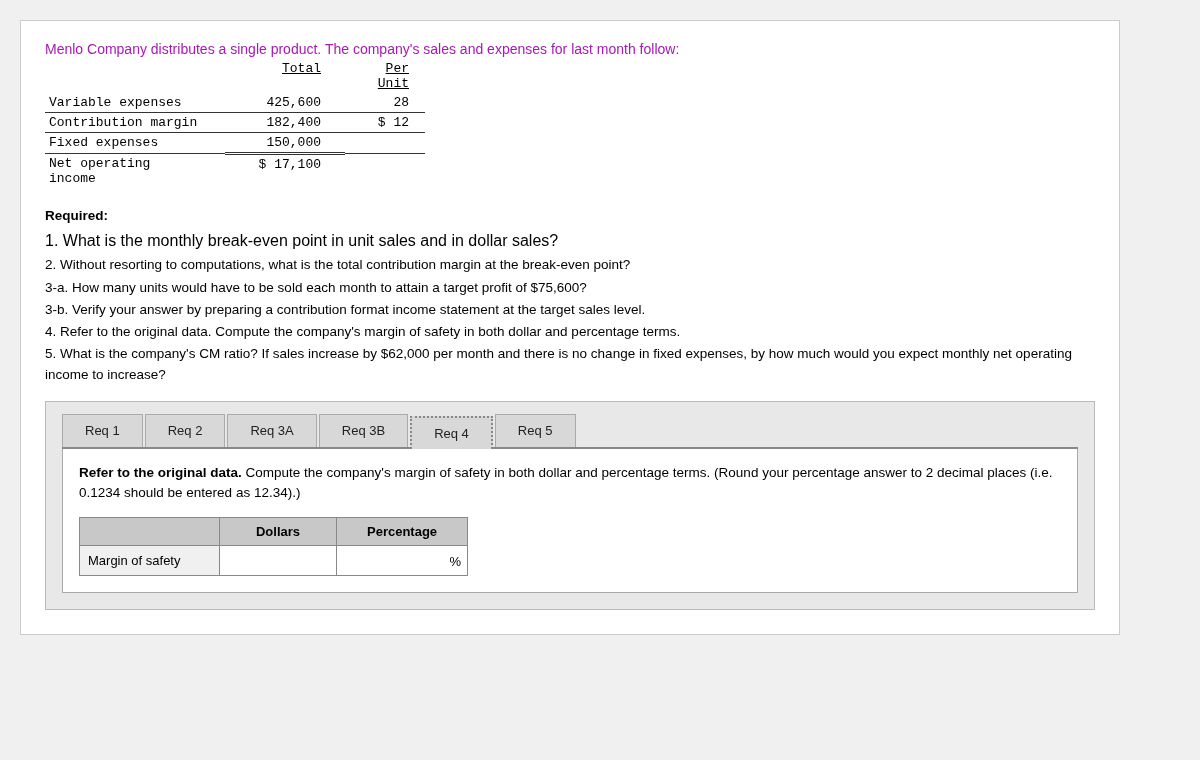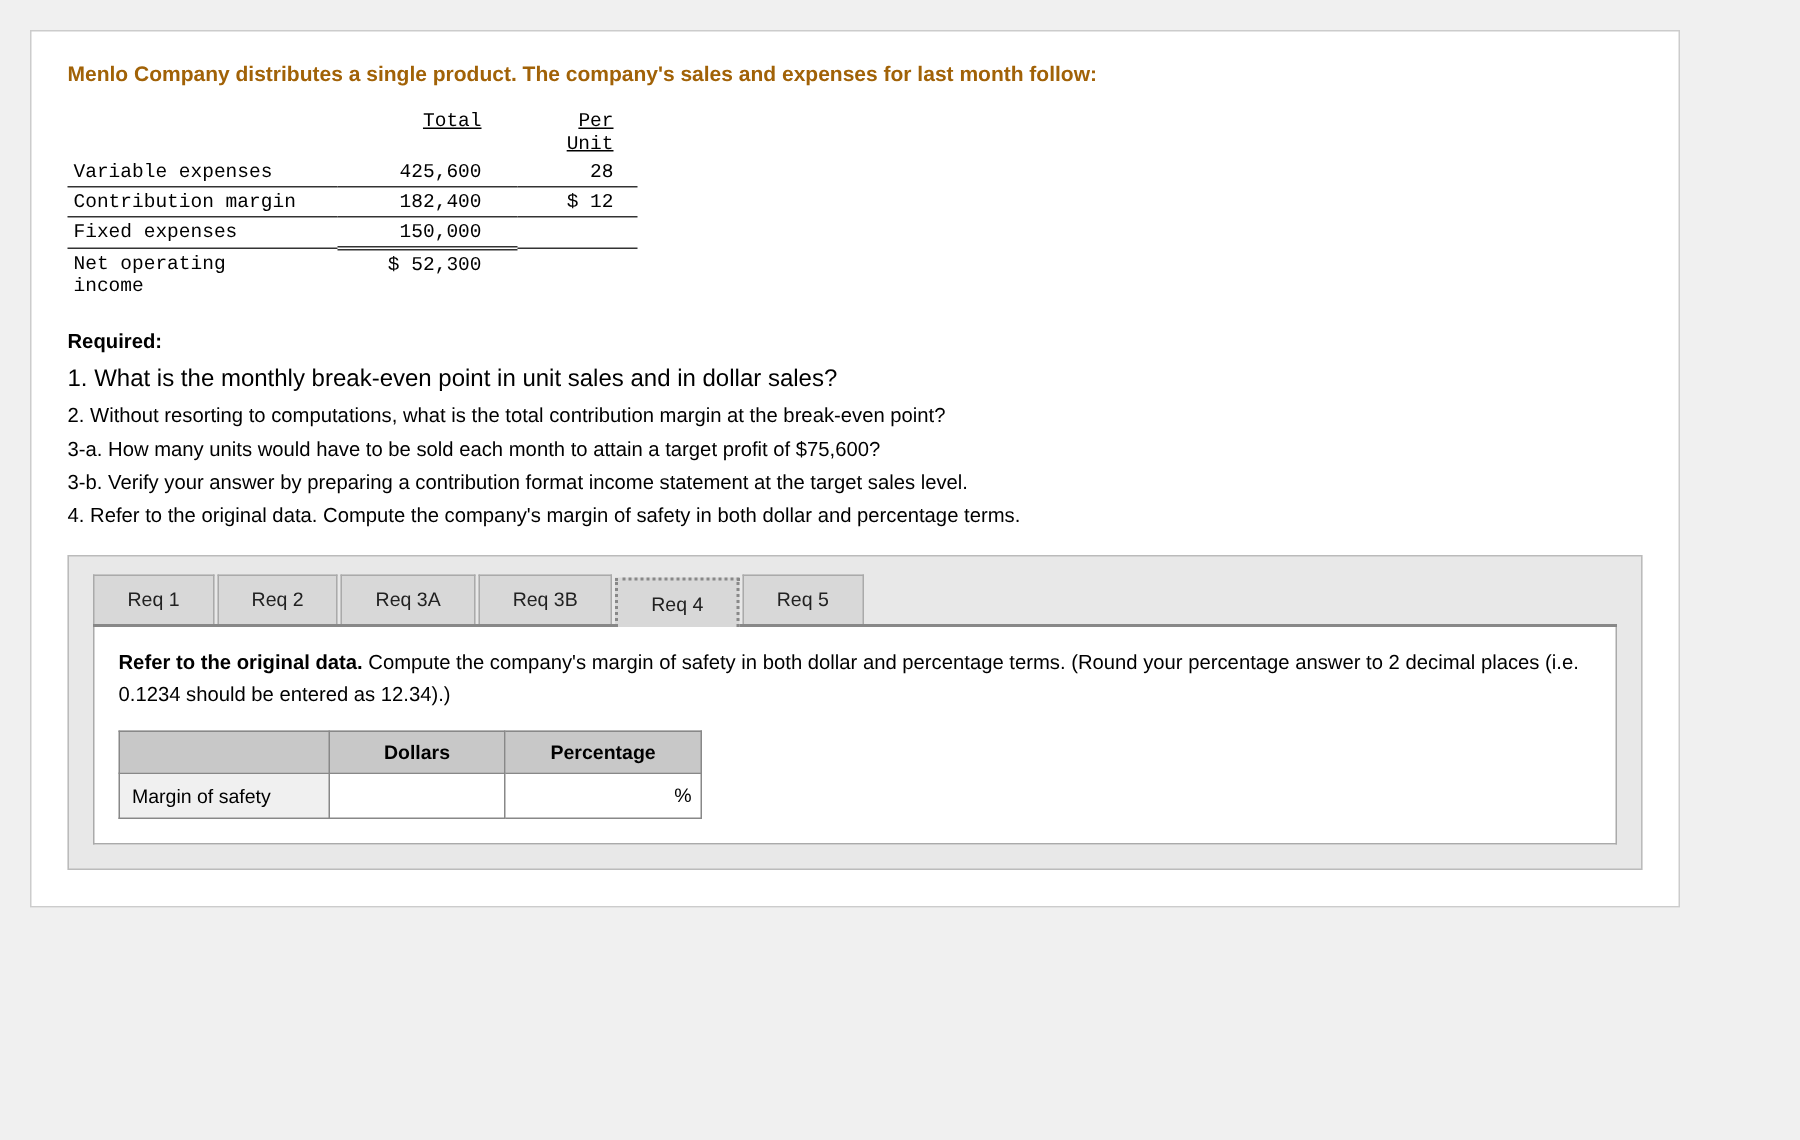--- a/index.html
+++ b/index.html
@@ -12,23 +12,22 @@
       min-height: 760px;
     }
     .main-container {
       background: #ffffff;
       border: 1px solid #ccc;
       padding: 20px 24px 24px 24px;
       max-width: 1100px;
     }
     .intro-text {
       font-size: 14px;
-      margin-bottom: 14px;
-      color: #a16207;
-      font-weight: bold;
+      margin-bottom: 2px;
+      color: #a21caf;
     }
     .financial-table {
       margin-left: 0;
       margin-bottom: 18px;
       border-collapse: collapse;
       font-family: 'Courier New', monospace;
       font-size: 13px;
     }
     .financial-table td {
       padding: 2px 16px 2px 4px;
@@ -198,34 +197,35 @@
           <td class="col-total" style="border-top: 1px solid rgb(51, 51, 51); border-bottom: 1px solid rgb(51, 51, 51);">182,400</td>
           <td class="col-perunit" style="border-top: 1px solid rgb(51, 51, 51); border-bottom: 1px solid rgb(51, 51, 51);">$ 12</td>
         </tr>
         <tr class="border-top" style="border-top: none; border-bottom: none;">
           <td class="col-label">Fixed expenses</td>
           <td class="col-total">150,000</td>
           <td class="col-perunit"></td>
         </tr>
         <tr class="border-top" style="border-top: none; border-bottom: none;">
           <td class="col-label">Net operating income</td>
-          <td class="col-total" style="border-top: 3px double rgb(51, 51, 51);">$ 52,300</td>
+          <td class="col-total" style="border-top: 3px double rgb(51, 51, 51);">$ 17,100</td>
           <td class="col-perunit"></td>
         </tr>
       </tbody>
   </table>
 
   <div class="required-section">
     <p class="required-label">Required:</p>
     <div id="required-items">
         <p style="margin-bottom: 2px; line-height: 1.5; font-size: 16px;">1. What is the monthly break-even point in unit sales and in dollar sales?</p>
         <p style="margin-bottom: 2px; line-height: 1.5; font-size: 13.5px;">2. Without resorting to computations, what is the total contribution margin at the break-even point?</p>
         <p style="margin-bottom: 2px; line-height: 1.5; font-size: 13.5px;">3-a. How many units would have to be sold each month to attain a target profit of $75,600?</p>
         <p style="margin-bottom: 2px; line-height: 1.5; font-size: 13.5px;">3-b. Verify your answer by preparing a contribution format income statement at the target sales level.</p>
         <p style="margin-bottom: 2px; line-height: 1.5; font-size: 13.5px;">4. Refer to the original data. Compute the company's margin of safety in both dollar and percentage terms.</p>
+        <p style="margin-bottom: 2px; line-height: 1.5; font-size: 13.5px;">5. What is the company's CM ratio? If sales increase by $62,000 per month and there is no change in fixed expenses, by how much would you expect monthly net operating income to increase?</p>
       </div>
   </div>
 
   <div class="complete-section">
 
     <div class="tabs-row" id="tabs-row">
     <div class="tab">Req 1</div>
         <div class="tab">Req 2</div>
         <div class="tab">Req 3A</div>
         <div class="tab">Req 3B</div>

